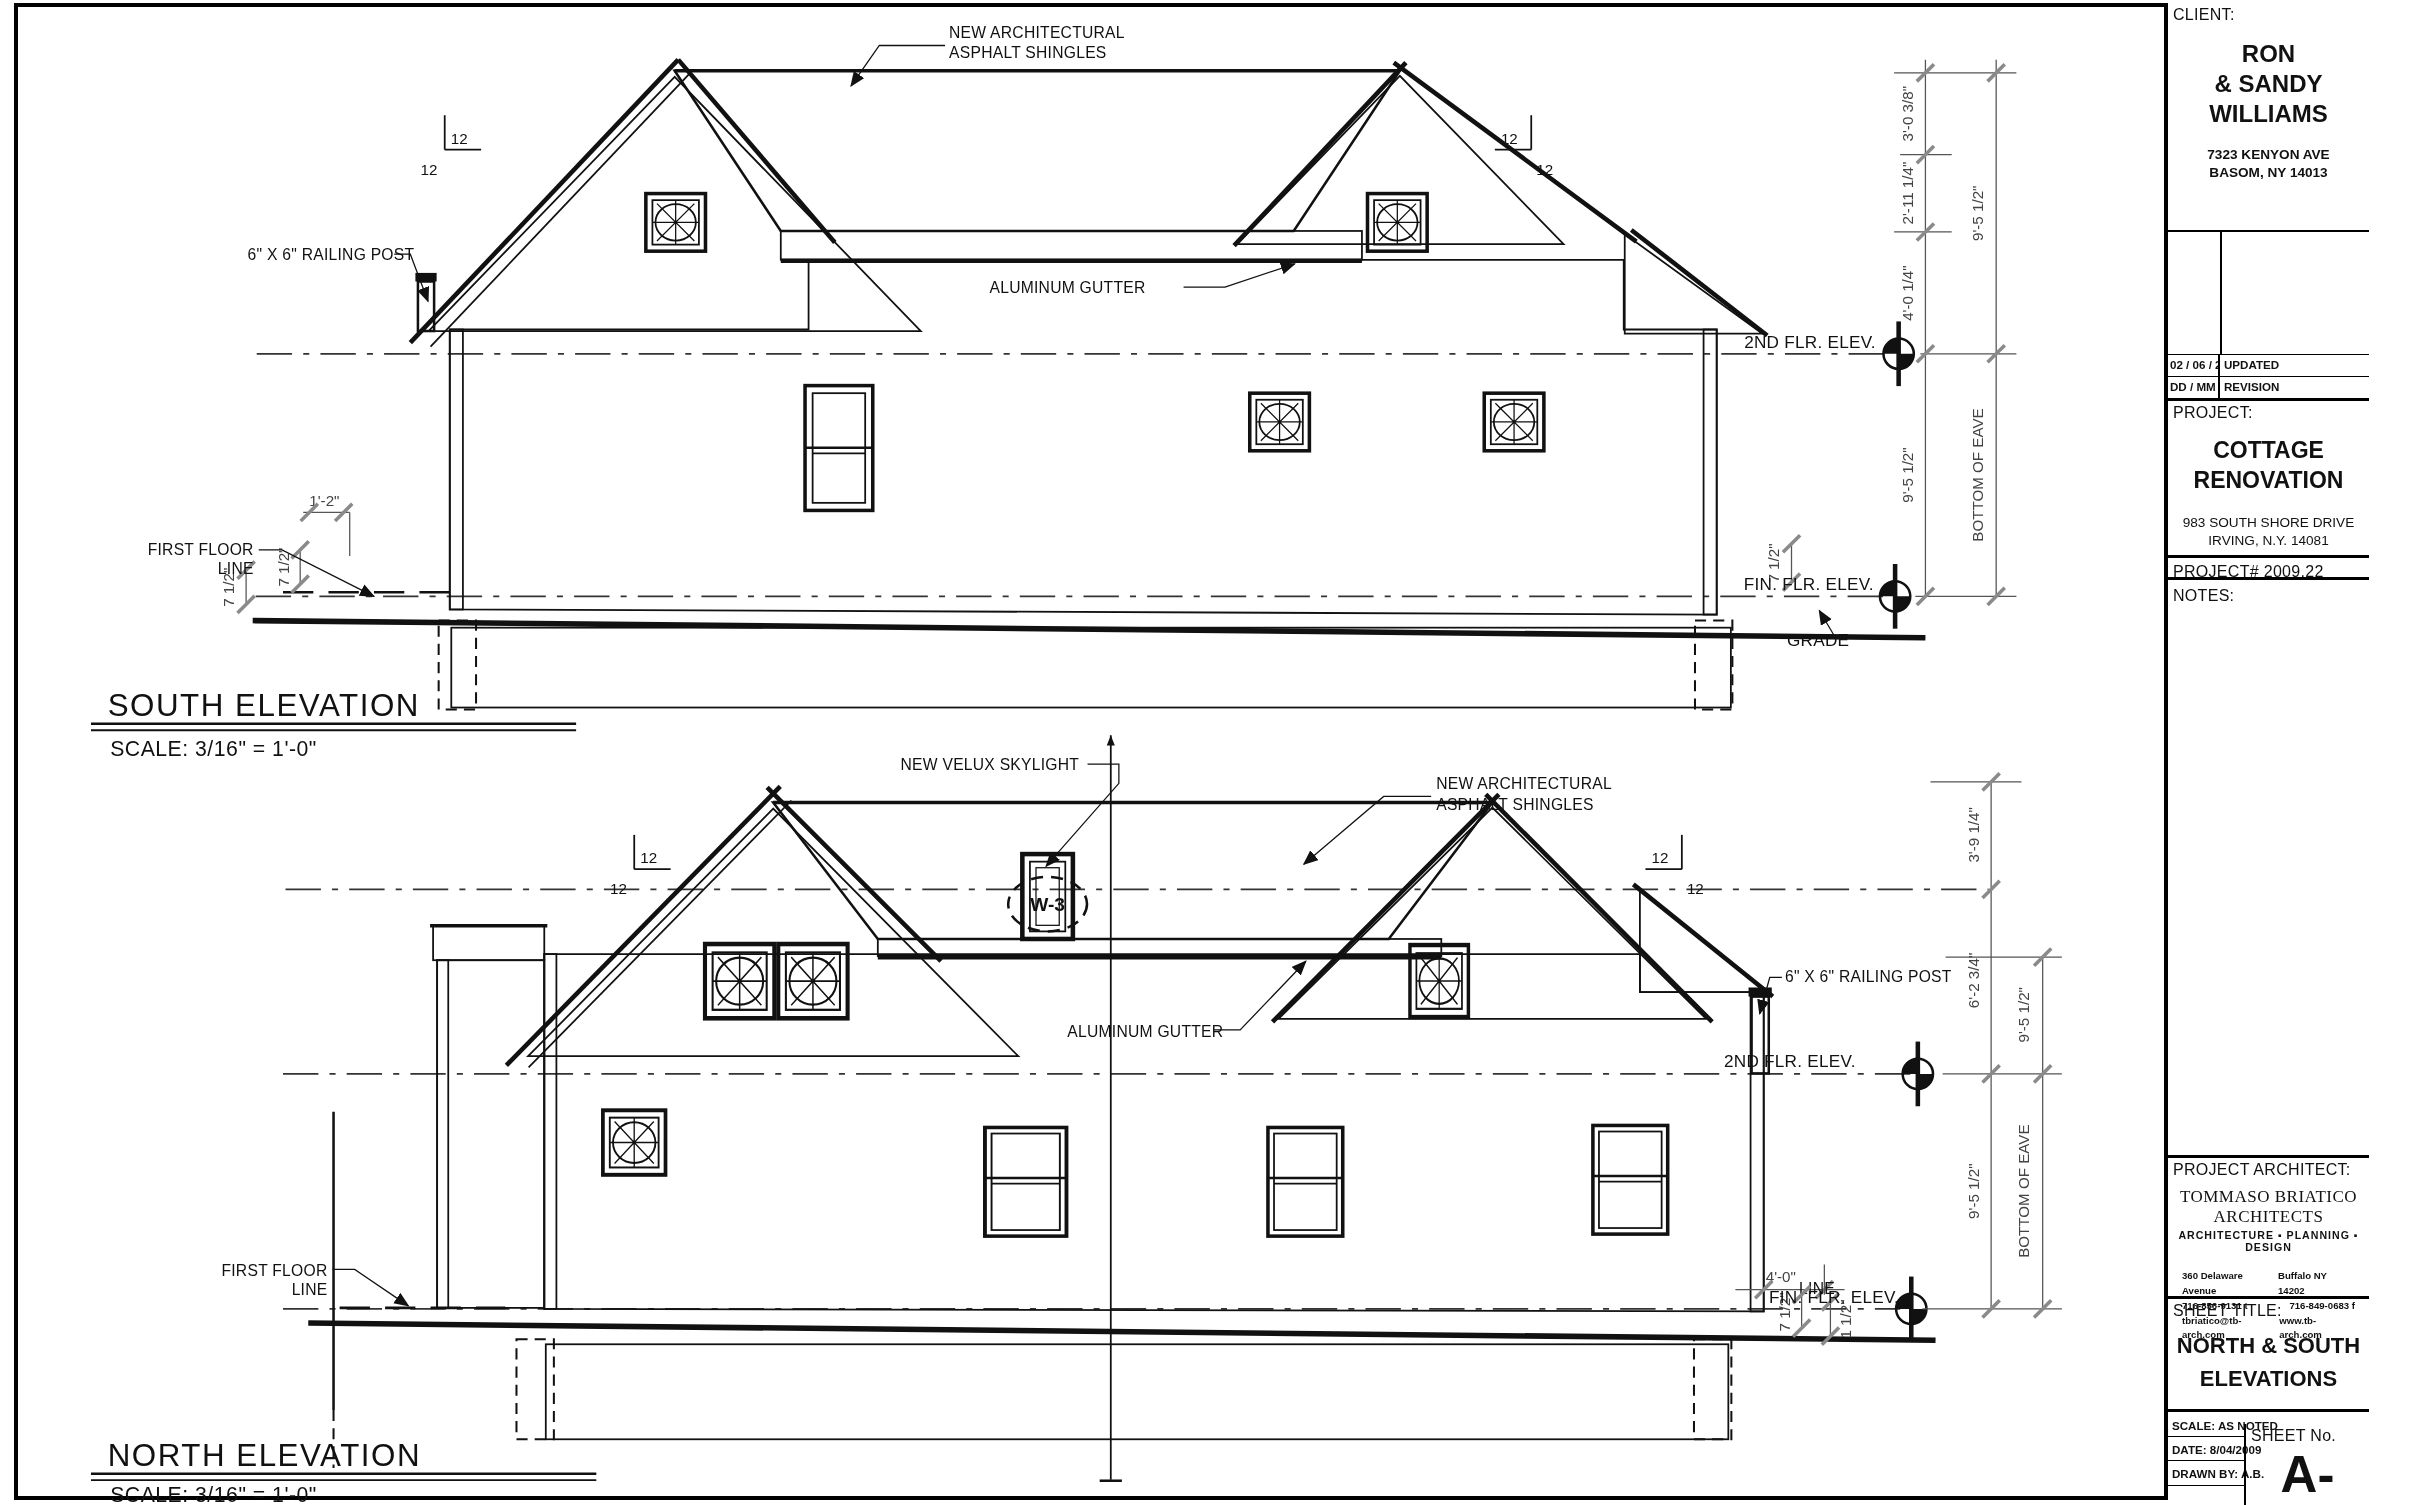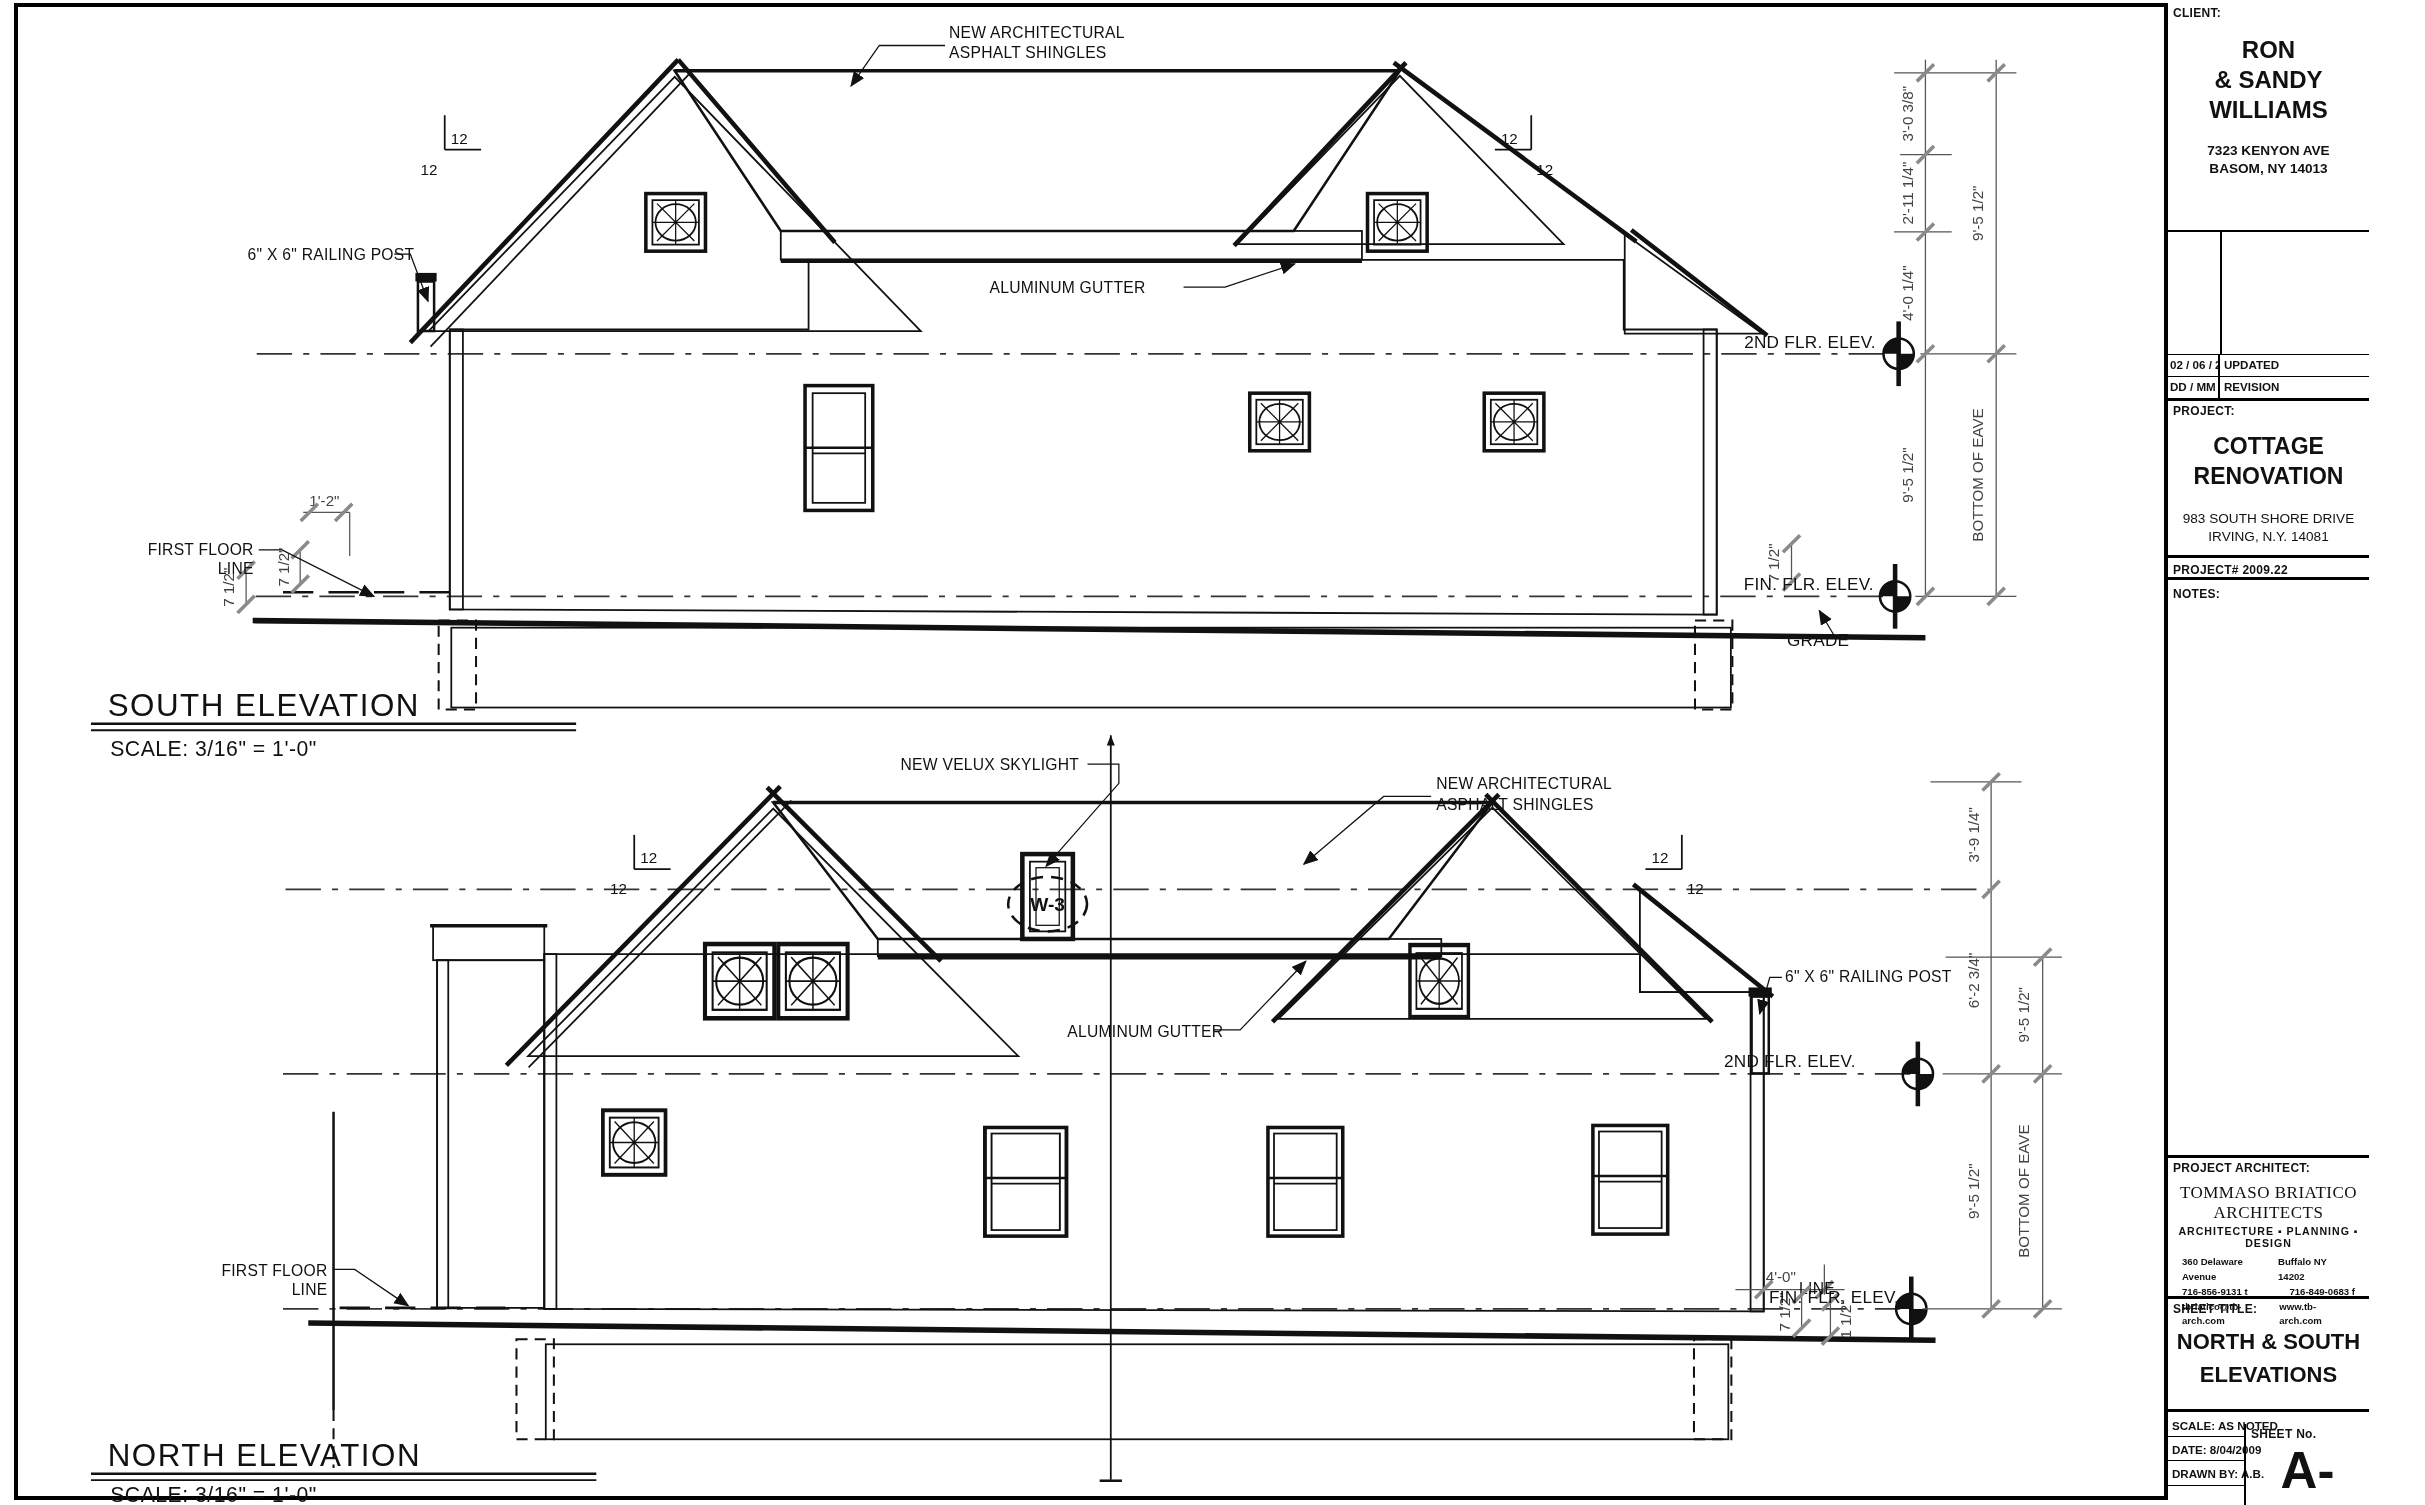--- a/index.html
+++ b/index.html
@@ -2,21 +2,21 @@
 <html style="font-size:8px"><head>
 <meta charset="utf-8">
 <style>
   html,body{margin:0;padding:0;background:#fff;width:2426px;height:1506px;overflow:hidden;
     font-family:"Liberation Sans",sans-serif;color:#111}
   #sheet{position:absolute;left:0;top:0;width:2426px;height:1506px;background:#fff}
   #border{position:absolute;left:14px;top:3px;width:2355px;height:1497px;border:4px solid #000;box-sizing:border-box}
   
   #tb{position:absolute;left:2164px;top:3px;width:205px;height:1497px;border-left:4px solid #000;box-sizing:border-box;background:#fff}
   .tbx{position:absolute;left:0;width:100%;box-sizing:border-box}
-  .lab{font-size:12px;font-weight:bold;letter-spacing:0.3px;padding:3px 0 0 5px}
+  .lab{font-size:16px;font-weight:normal;letter-spacing:0.3px;padding:3px 0 0 5px}
   .cname{font-size:24px;font-weight:bold;text-align:center;line-height:1.25}
   .caddr{font-size:13.6px;font-weight:bold;text-align:center;line-height:1.3}
   .revrow{display:flex;font-size:11.6px;font-weight:bold}
   .revrow .c1{width:52px;padding:2.5px 2px;border-right:2px solid #000;box-sizing:border-box;text-align:center;white-space:nowrap;overflow:hidden}
   .revrow .c2{flex:1;padding:2.5px 4px}
   .pname{font-size:23px;font-weight:bold;text-align:center;line-height:1.3}
   .paddr{font-size:13.6px;font-weight:normal;text-align:center;line-height:1.35}
   .archname{font-family:"Liberation Serif",serif;font-size:17px;text-align:center;letter-spacing:0.5px}
   .archtag{font-size:10.6px;font-weight:bold;text-align:center;letter-spacing:1px;margin-top:2px}
   .archsmall{font-size:9.6px;font-weight:bold;display:flex;justify-content:space-between;padding:0 14px;line-height:1.55}
@@ -383,21 +383,21 @@
   <div class="tbx" style="top:552px;height:25px;border-top:3.5px solid #000;border-bottom:3.5px solid #000">
     <div class="lab" style="padding-top:4.5px">PROJECT# 2009.22</div>
   </div>
   <div class="tbx" style="top:581px;height:594px">
     <div class="lab">NOTES:</div>
   </div>
   <div class="tbx" style="top:1152px;height:132px;border-top:3.5px solid #000">
     <div class="lab">PROJECT ARCHITECT:</div>
     <div class="archname" style="margin-top:8px">TOMMASO BRIATICO ARCHITECTS</div>
     <div class="archtag">ARCHITECTURE  ▪  PLANNING  ▪  DESIGN</div>
-    <div class="archsmall" style="margin-top:6px">
+    <div class="archsmall" style="margin-top:16px">
       <span>360 Delaware Avenue</span>
       <span>Buffalo NY    14202</span>
     </div>
     <div class="archsmall">
       <span>716-856-9131 t</span>
       <span>716-849-0683 f</span>
     </div>
     <div class="archsmall">
       <span>tbriatico@tb-arch.com</span>
       <span>www.tb-arch.com</span>

